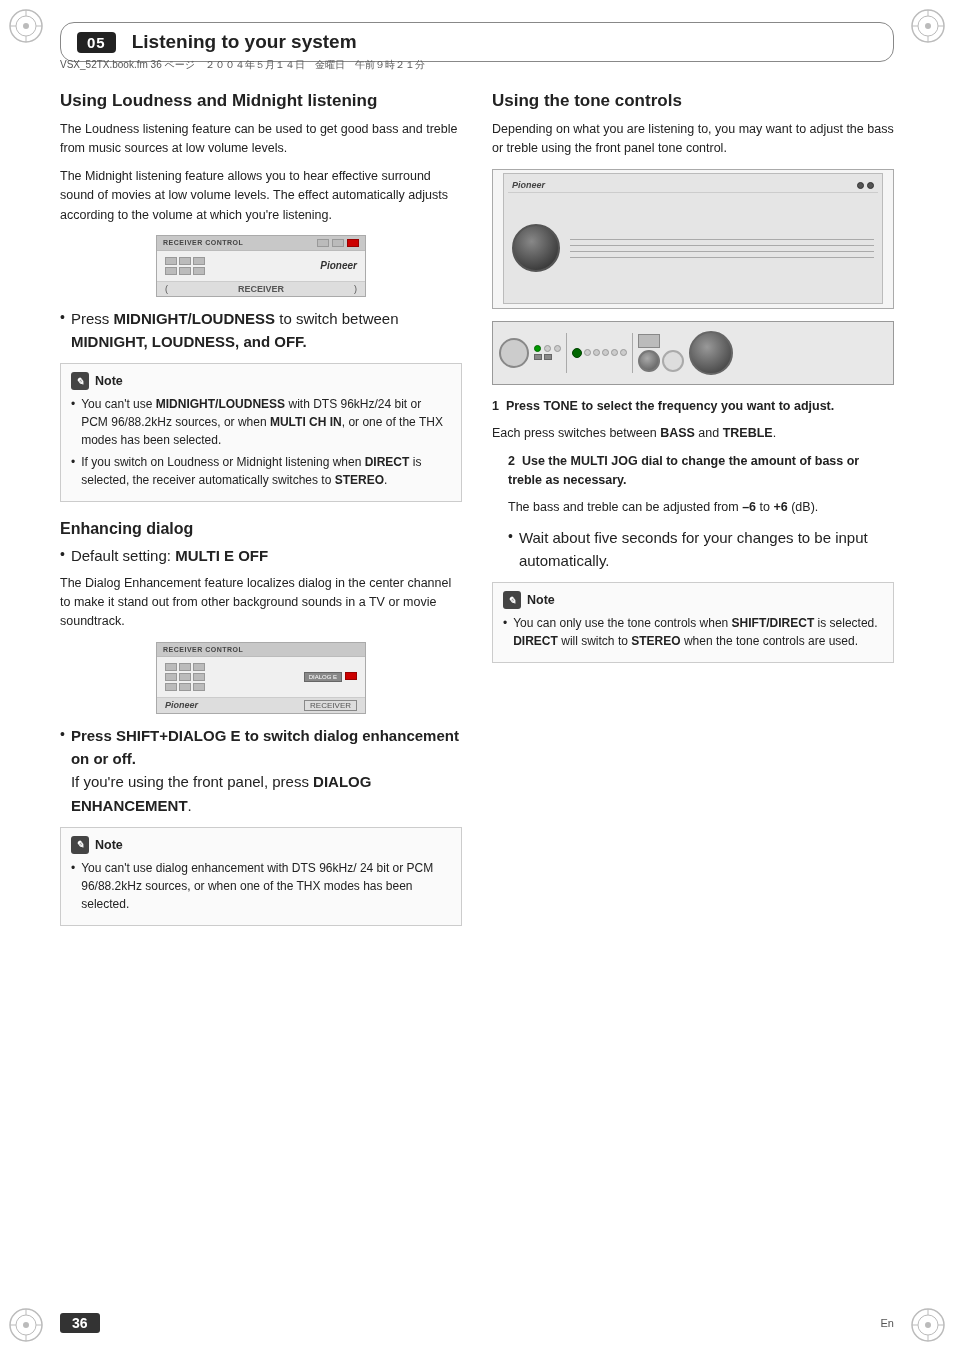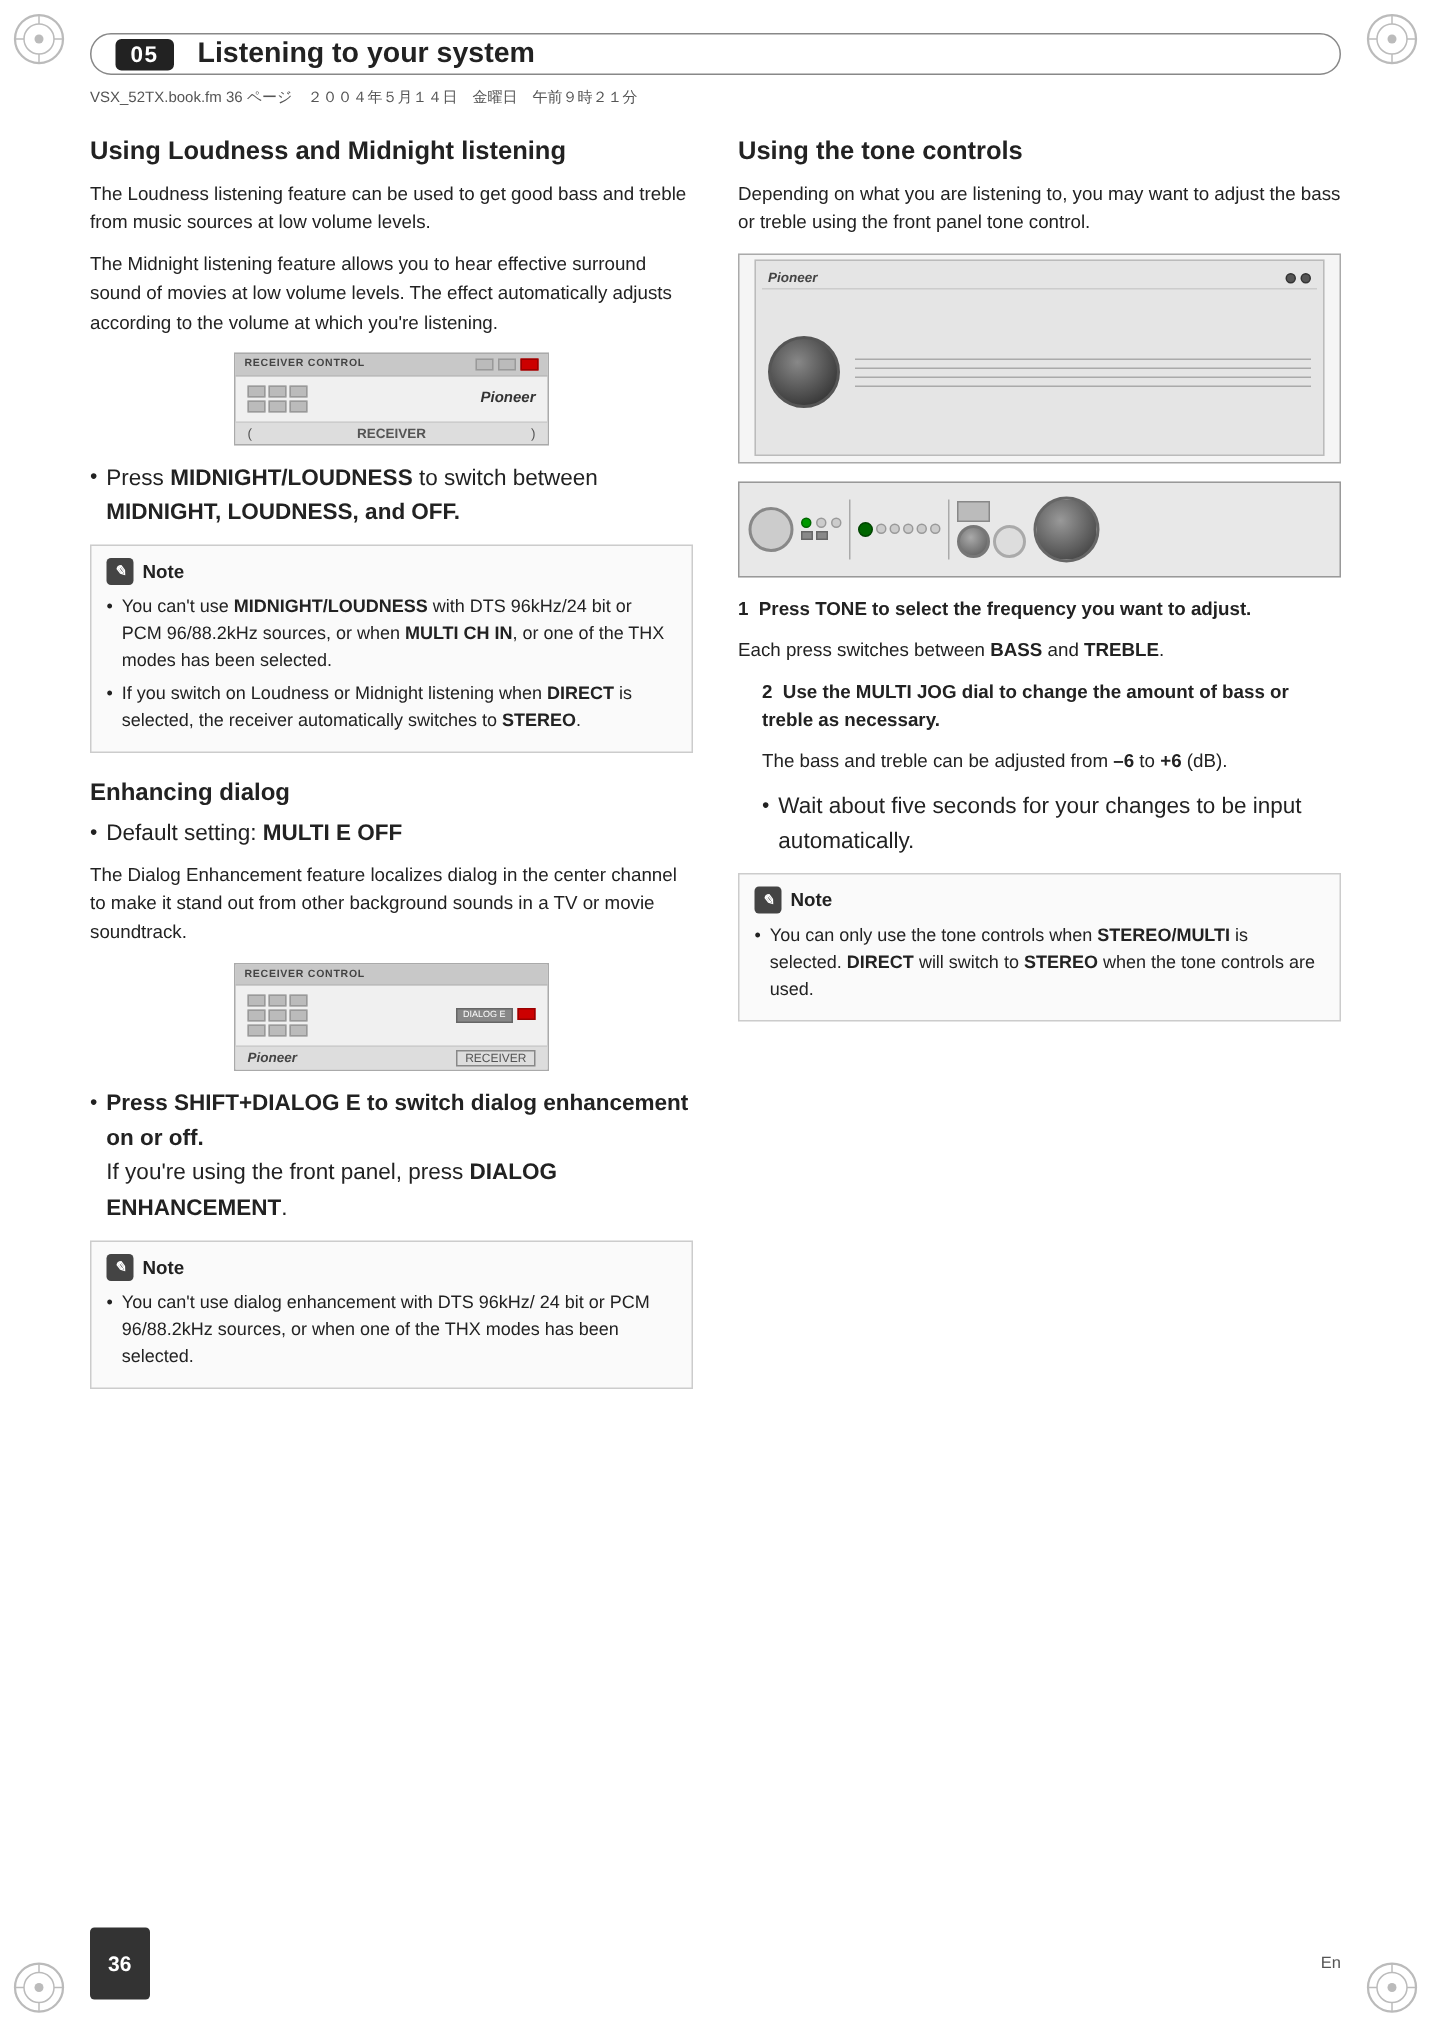--- a/index.html
+++ b/index.html
@@ -25,21 +25,21 @@
     .corner-br { bottom: 8px; right: 8px; }
 
     .corner svg { width: 36px; height: 36px; }
 
     
     .header-bar {
       position: absolute;
       top: 22px;
       left: 60px;
       right: 60px;
-      height: 28px;
+      height: 40px;
       border: 1.5px solid #888;
       border-radius: 14px;
       display: flex;
       align-items: center;
       padding: 0 16px;
     }
     .header-chapter {
       background: #222;
       color: #fff;
       font-weight: bold;
@@ -222,21 +222,21 @@
       right: 60px;
       display: flex;
       align-items: center;
       justify-content: space-between;
     }
     .page-num-box {
       background: #333;
       color: #fff;
       font-weight: bold;
       font-size: 14px;
-      padding: 16px 12px;
+      padding: 2px 12px;
       border-radius: 3px;
     }
     .footer-en {
       font-size: 11px;
       color: #555;
     }
 
     
     .front-panel-wide {
       border: 1px solid #999;
@@ -629,21 +629,21 @@
         </div>
 
         <div class="note-box">
           <div class="note-header">
             <div class="note-icon">✎</div>
             <span>Note</span>
           </div>
           <div class="note-item">
             <span class="bullet-dot" style="font-size:12px;">•</span>
             <span class="note-item-text">
-              You can only use the tone controls when <strong>STEREO/MULTI</strong> is selected. <strong>DIRECT</strong> will switch to <strong>STEREO</strong> when the tone controls are used.
+              You can only use the tone controls when <strong>SHIFT/DIRECT</strong> is selected. <strong>DIRECT</strong> will switch to <strong>STEREO</strong> when the tone controls are used.
             </span>
           </div>
         </div>
 
       </div>
     </div>
 
   </div>
 </div>
 

